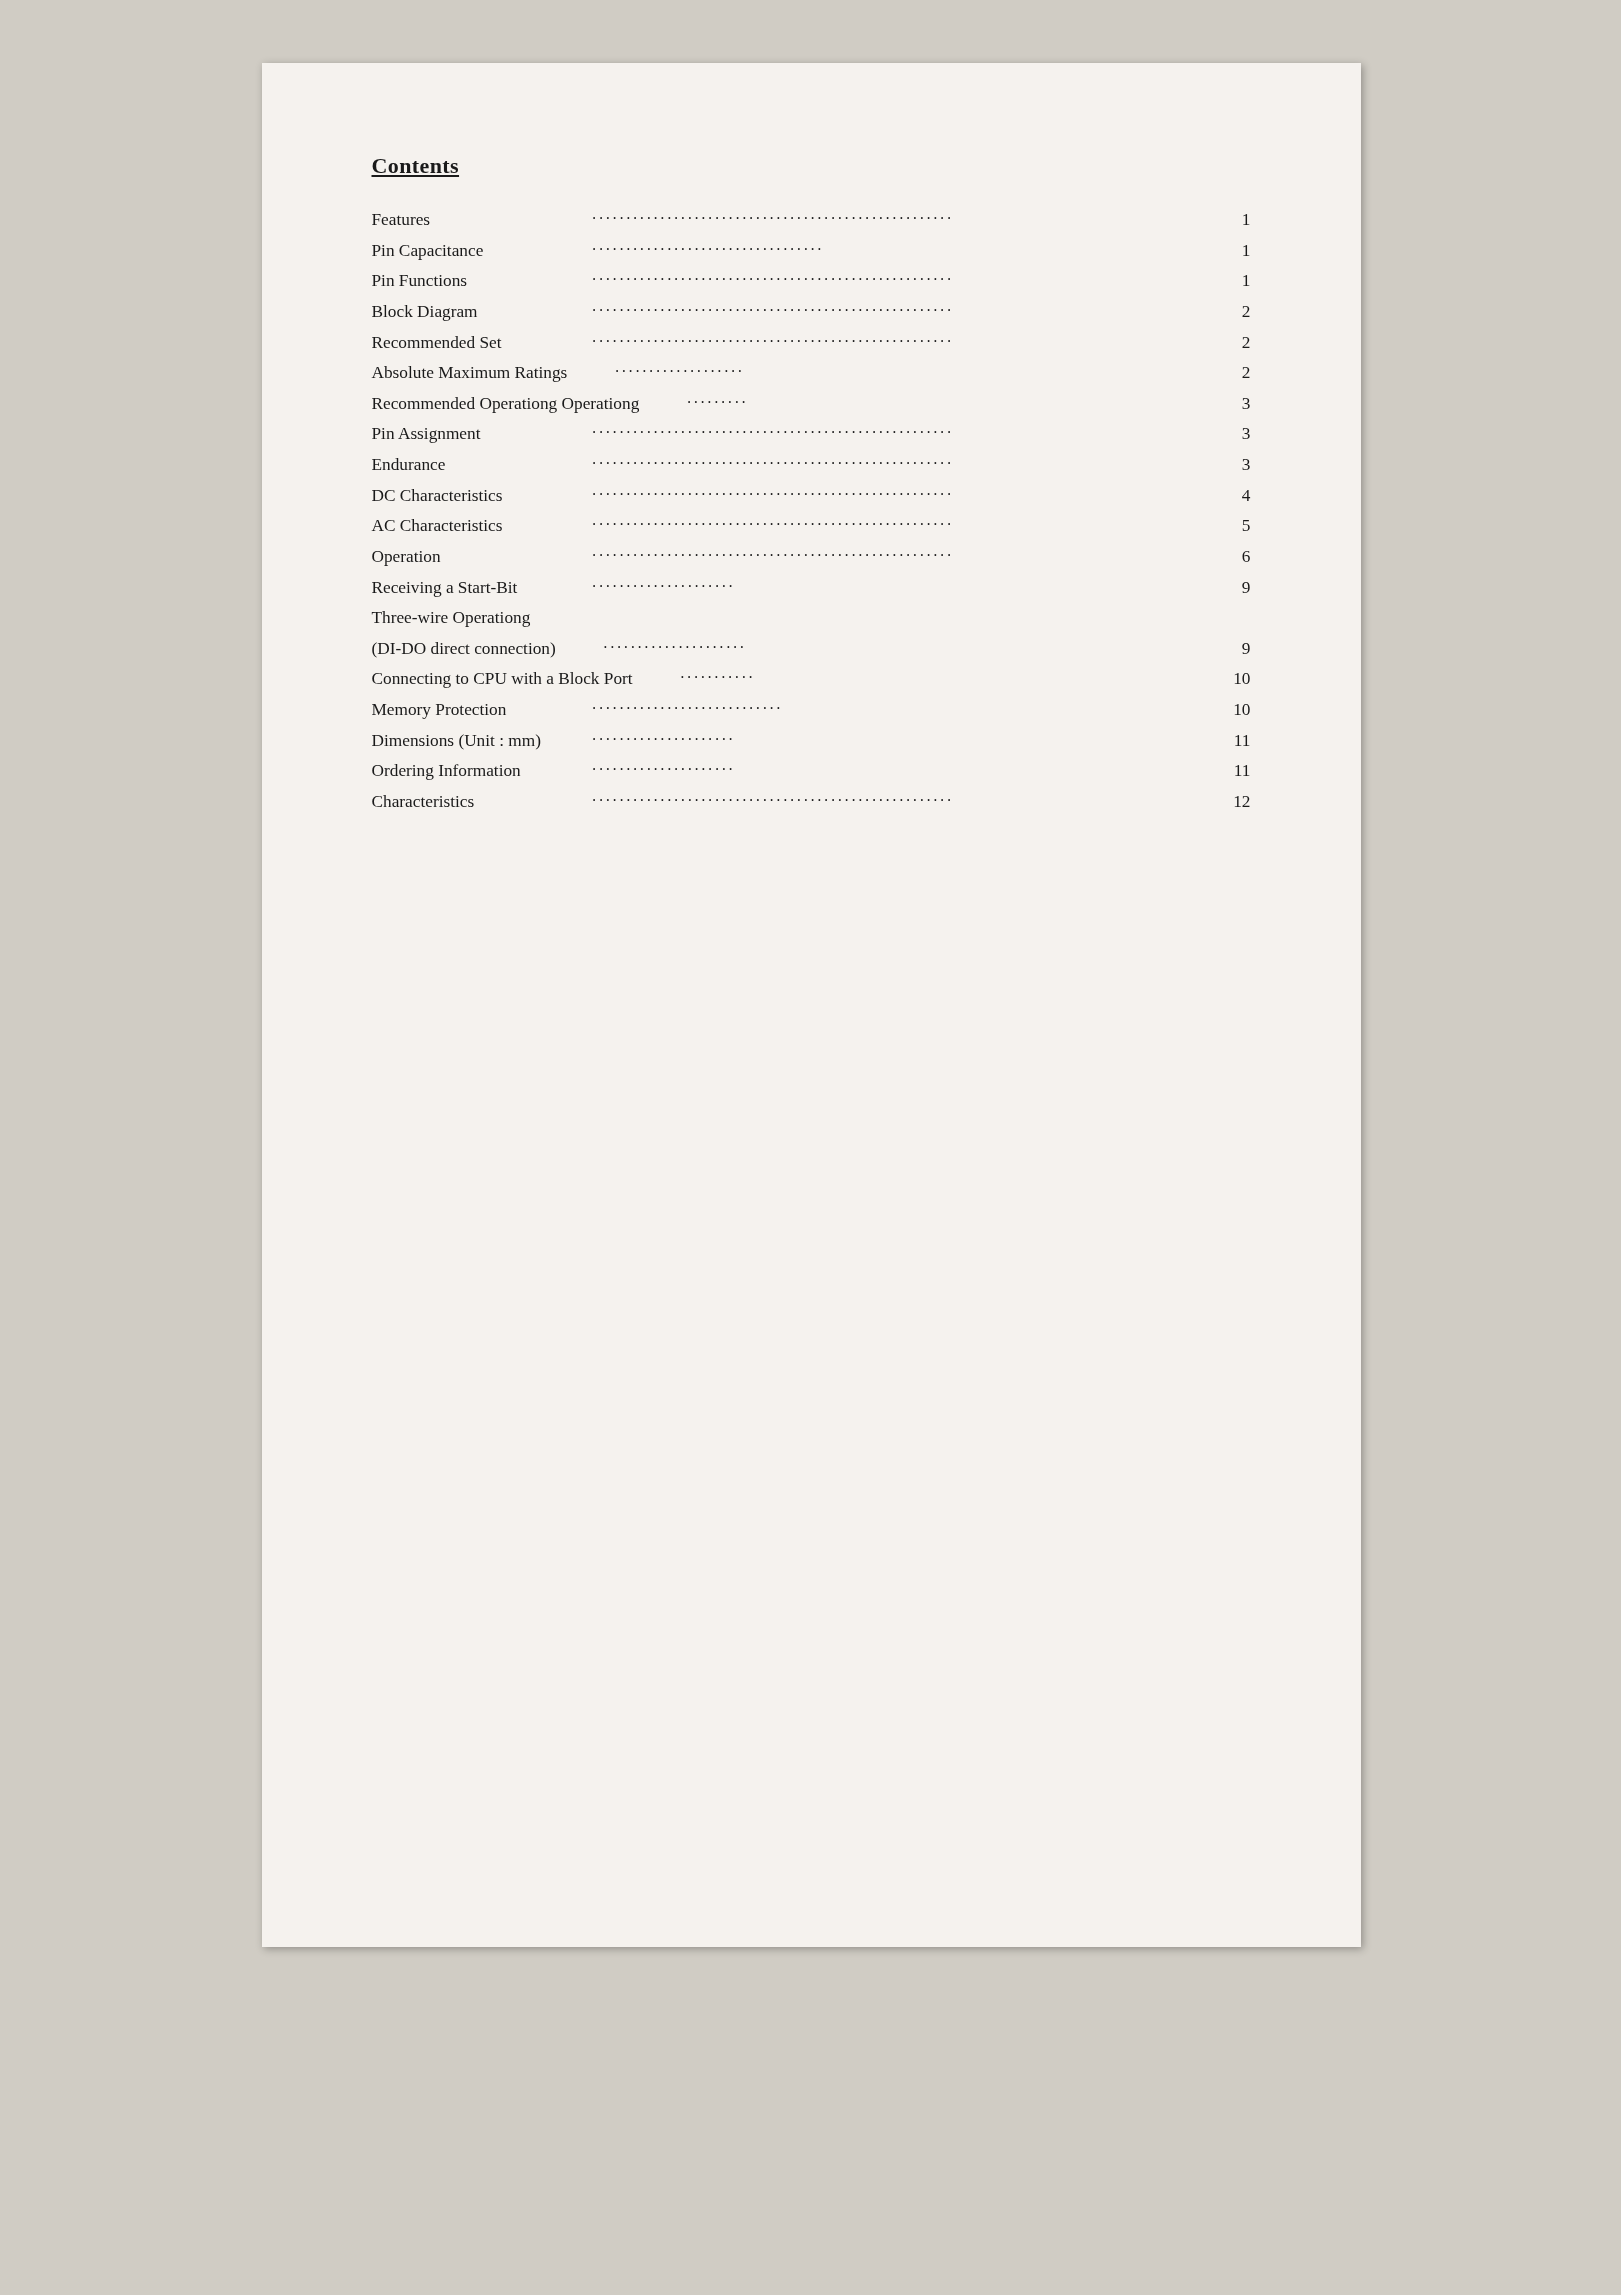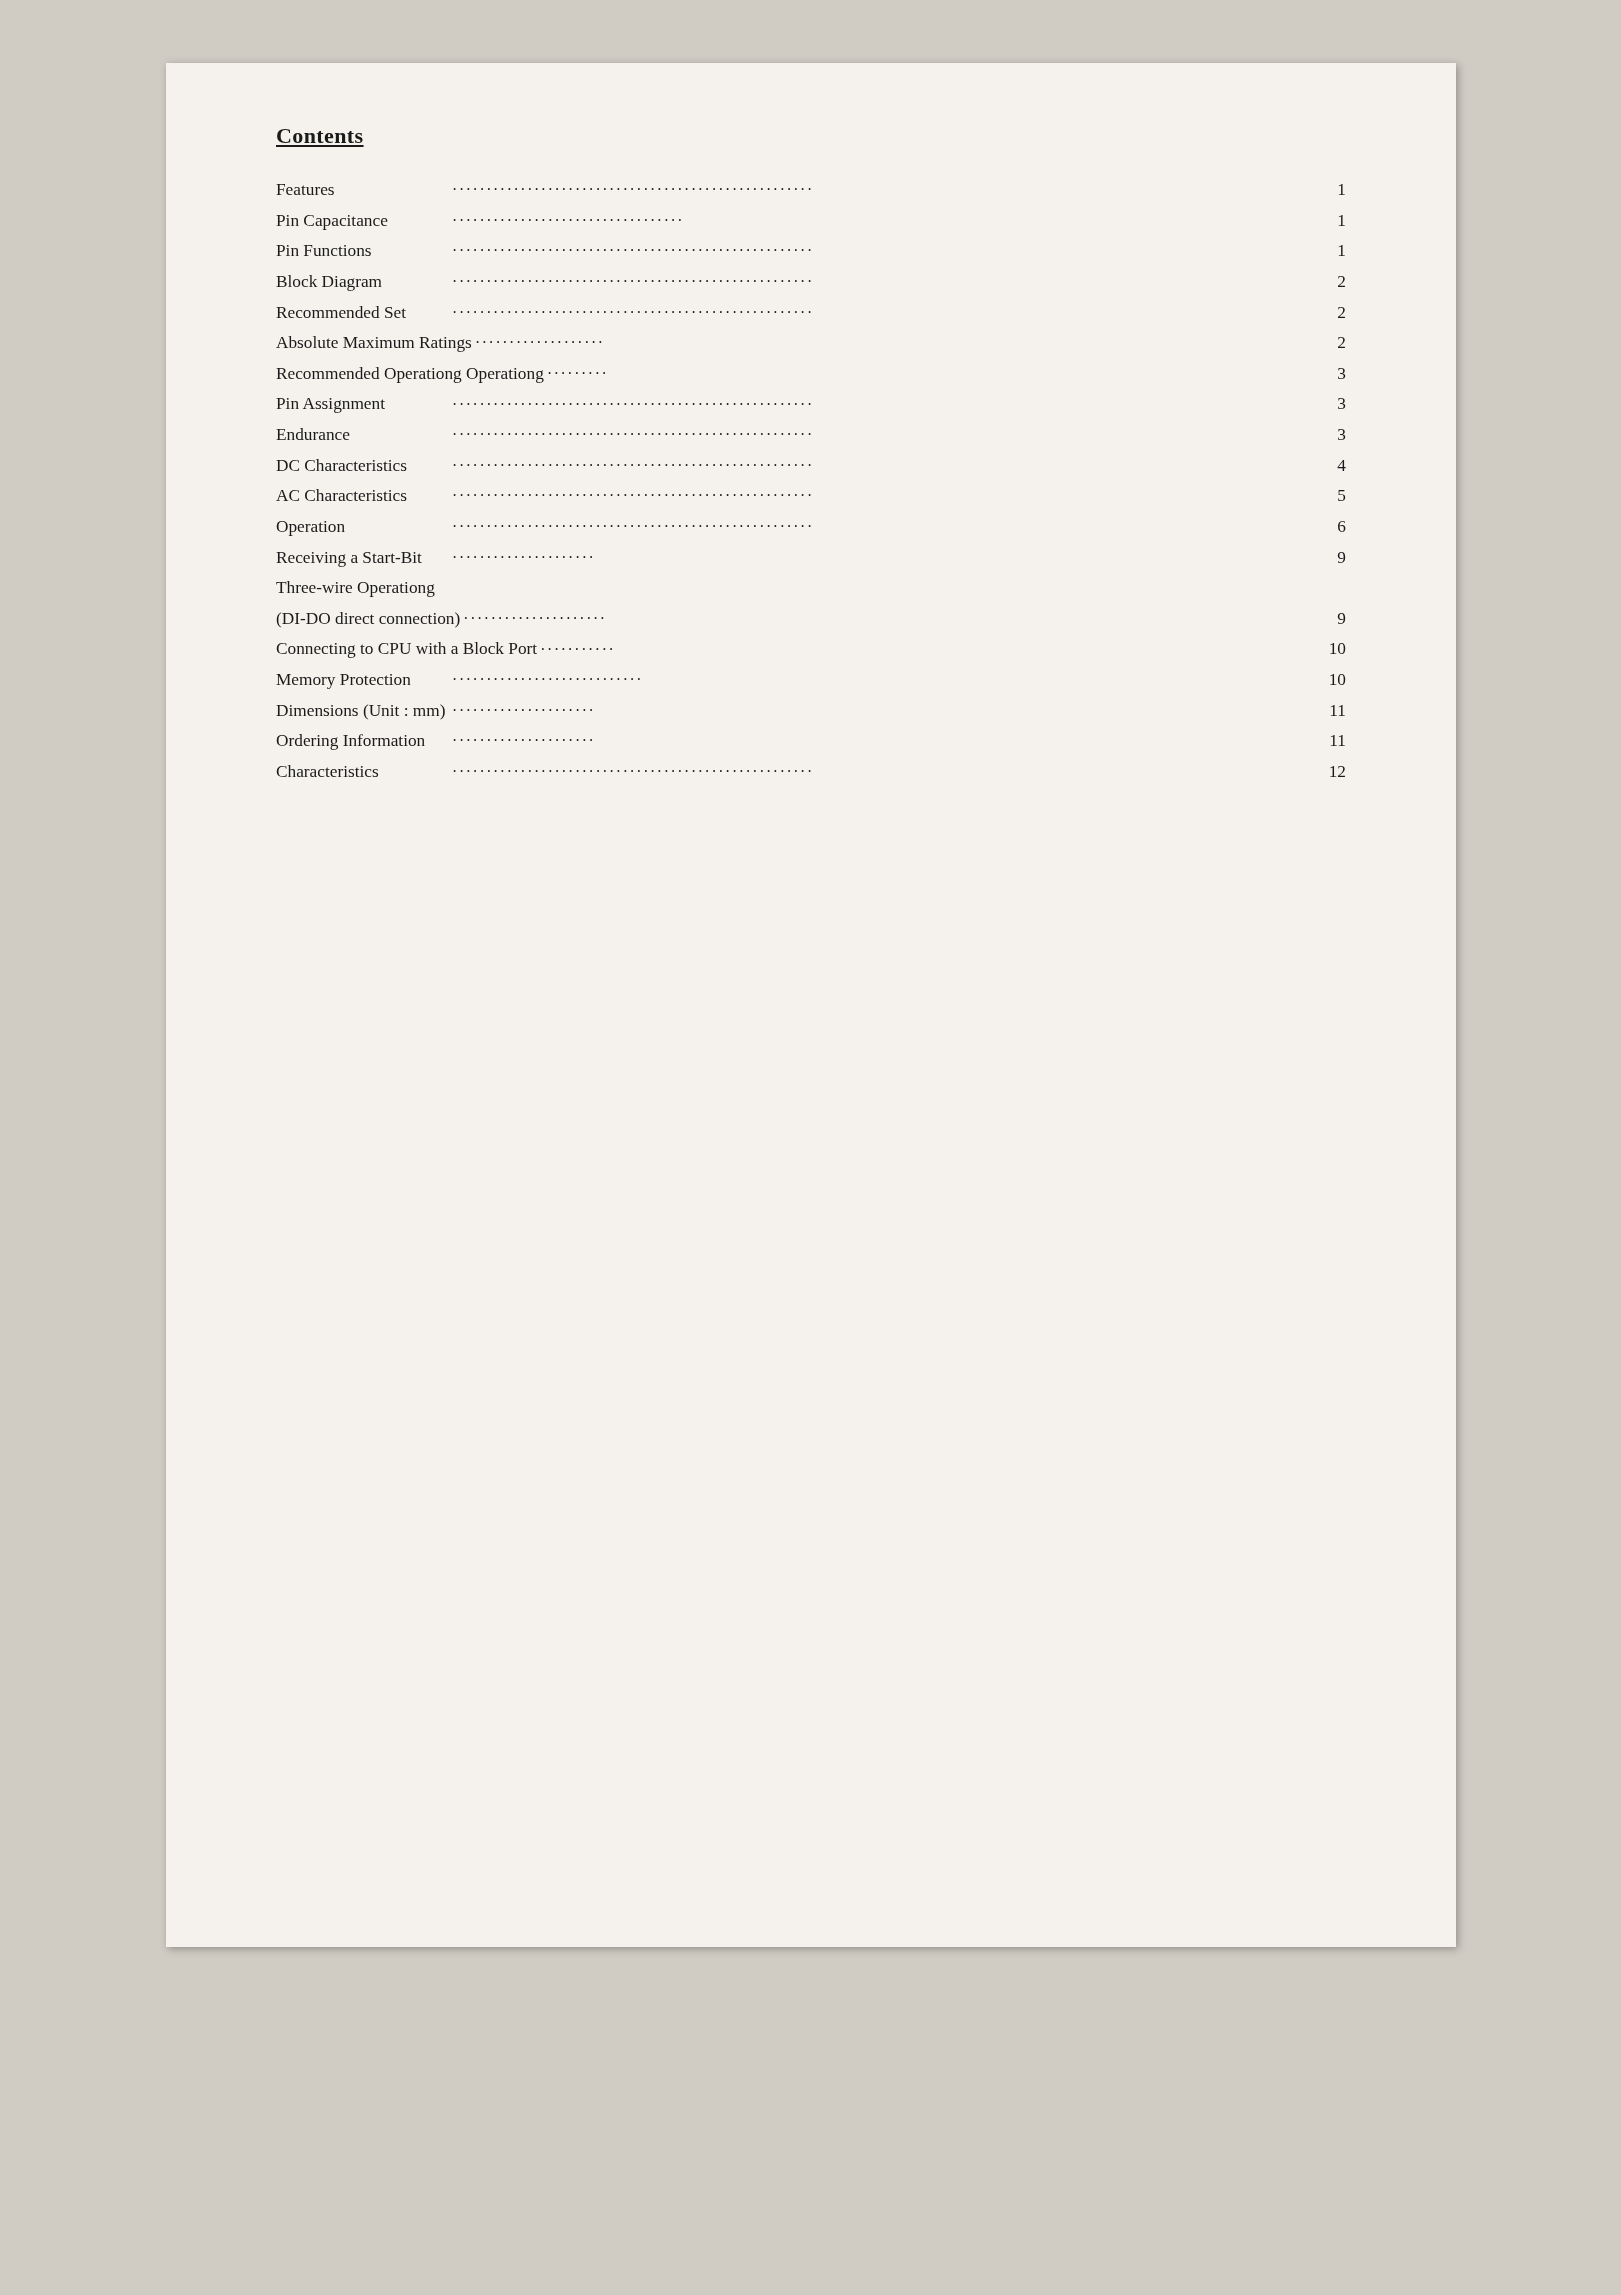--- a/index.html
+++ b/index.html
@@ -13,42 +13,43 @@
       width: 1622px;
       height: 2295px;
       display: flex;
       justify-content: center;
       align-items: flex-start;
       font-family: 'Times New Roman', Times, serif;
     }
 
     .page {
       background: #f5f2ee;
-      width: 1290px;
+      width: 1099px;
       min-height: 1884px;
       margin-top: 63px;
-      padding: 60px 110px;
+      padding: 90px 110px;
       box-shadow: 1.6px 1.6px 7.9px rgba(0,0,0,0.3);
       position: relative;
     }
 
     .contents-heading {
       font-size: 22px;
       font-weight: bold;
       text-decoration: underline;
       margin-bottom: 28px;
       color: #1a1a1a;
       letter-spacing: 0.4px;
     }
 
     .toc-row {
       display: flex;
-      align-items: center;
+      align-items: flex-start;
       margin-bottom: 4.7px;
       line-height: 1.5;
+      gap: 44px;
     }
 
     .toc-label {
       font-size: 17.3px;
       color: #1a1a1a;
       white-space: nowrap;
       min-width: 173px;
       font-weight: normal;
     }
 

